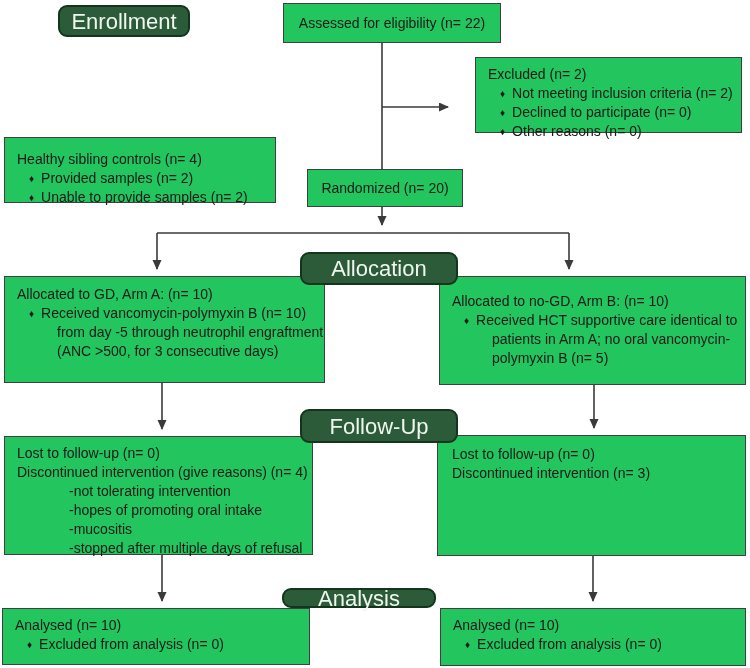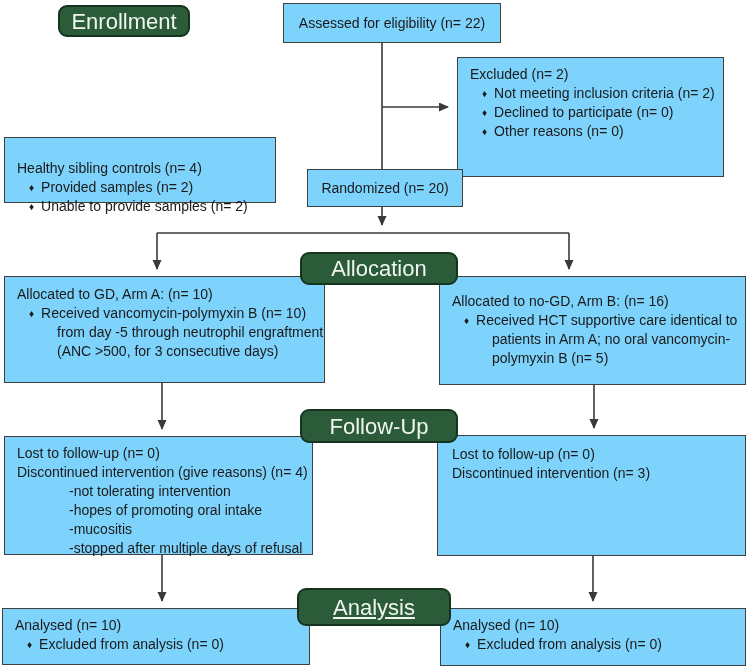--- a/index.html
+++ b/index.html
@@ -11,21 +11,21 @@
     --background:#ffffff;
   }
   html,body{margin:0;padding:0;background:#fff;}
   .canvas{
     position:relative;width:750px;height:668px;background:var(--background);
     font-family:"Liberation Sans", sans-serif;font-size:14px;color:#1a1a1a;
     overflow:hidden;line-height:19px;
   }
   .connectors{position:absolute;left:0;top:0;z-index:0;}
   .box{
-    position:absolute;background:#7dd3fc;border:1.5px solid var(--box-border);
+    position:absolute;background:#22c55e;border:1.5px solid var(--box-border);
     box-sizing:border-box;z-index:1;
   }
   .box.center{display:flex;align-items:center;justify-content:center;text-align:center;}
   .badge{
     position:absolute;background:var(--badge-fill);border:2px solid var(--badge-border);
     color:var(--badge-text);border-radius:9px;display:flex;align-items:center;
     justify-content:center;font-size:22px;z-index:3;box-sizing:border-box;
   }
   .pad{padding:7px 8px 0 12px;}
   .bul{display:flex;gap:7px;padding-left:12px;white-space:nowrap;}
@@ -52,43 +52,43 @@
     <line x1="569" y1="233" x2="569" y2="269" stroke="#3a3a3a" stroke-width="1.6" marker-end="url(#ah)"></line>
     <line x1="162" y1="383" x2="162" y2="429" stroke="#3a3a3a" stroke-width="1.6" marker-end="url(#ah)"></line>
     <line x1="594" y1="385" x2="594" y2="428" stroke="#3a3a3a" stroke-width="1.6" marker-end="url(#ah)"></line>
     <line x1="162" y1="555" x2="162" y2="601" stroke="#3a3a3a" stroke-width="1.6" marker-end="url(#ah)"></line>
     <line x1="593" y1="556" x2="593" y2="601" stroke="#3a3a3a" stroke-width="1.6" marker-end="url(#ah)"></line>
   </svg>
 
   <div class="badge" style="left:58px;top:5px;width:132px;height:32px;">Enrollment</div>
   <div class="badge" style="left:300px;top:252px;width:158px;height:33px;">Allocation</div>
   <div class="badge" style="left:300px;top:409px;width:158px;height:34px;">Follow-Up</div>
-  <div class="badge" style="left:297px;top:588px;width:154px;height:38px;text-decoration:underline;">Analysis</div>
+  <div class="badge" style="left:282px;top:588px;width:154px;height:20px;">Analysis</div>
 
   <div class="box center" style="left:283px;top:3px;width:218px;height:40px;">
     <span>Assessed for eligibility (n= 22)</span>
   </div>
 
-  <div class="box pad" style="left:457px;top:57px;width:267px;height:120px;">
+  <div class="box pad" style="left:475px;top:57px;width:267px;height:76px;">
     <div class="ln">Excluded (n= 2)</div>
     <div class="bul">
       <span class="d">♦</span>
       <span>Not meeting inclusion criteria (n= 2)</span>
     </div>
     <div class="bul">
       <span class="d">♦</span>
       <span>Declined to participate (n= 0)</span>
     </div>
     <div class="bul">
       <span class="d">♦</span>
       <span>Other reasons (n= 0)</span>
     </div>
   </div>
 
-  <div class="box pad" style="left:4px;top:137px;width:272px;height:66px;padding-top:21px;">
+  <div class="box pad" style="left:4px;top:137px;width:272px;height:66px;padding-top:12px;">
     <div class="ln">Healthy sibling controls (n= 4)</div>
     <div class="bul">
       <span class="d">♦</span>
       <span>Provided samples (n= 2)</span>
     </div>
     <div class="bul">
       <span class="d">♦</span>
       <span>Unable to provide samples (n= 2)</span>
     </div>
   </div>
@@ -101,21 +101,21 @@
     <div class="ln">Allocated to GD, Arm A: (n= 10)</div>
     <div class="bul">
       <span class="d">♦</span>
       <span>Received vancomycin-polymyxin B (n= 10)</span>
     </div>
     <div class="cont">from day -5 through neutrophil engraftment</div>
     <div class="cont">(ANC &gt;500, for 3 consecutive days)</div>
   </div>
 
   <div class="box pad" style="left:439px;top:276px;width:307px;height:109px;padding-top:15px;">
-    <div class="ln">Allocated to no-GD, Arm B: (n= 16)</div>
+    <div class="ln">Allocated to no-GD, Arm B: (n= 10)</div>
     <div class="bul">
       <span class="d">♦</span>
       <span>Received HCT supportive care identical to</span>
     </div>
     <div class="cont">patients in Arm A; no oral vancomycin-</div>
     <div class="cont">polymyxin B (n= 5)</div>
   </div>
 
   <div class="box pad" style="left:4px;top:436px;width:309px;height:119px;">
     <div class="ln">Lost to follow-up (n= 0)</div>

